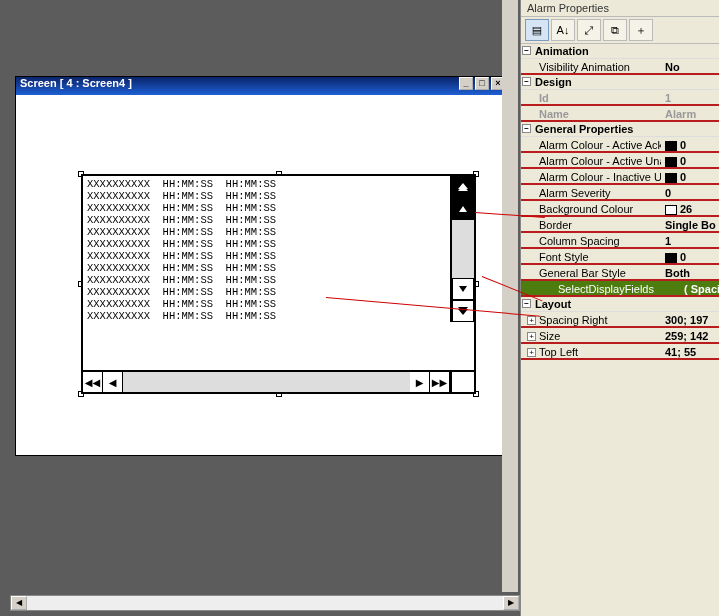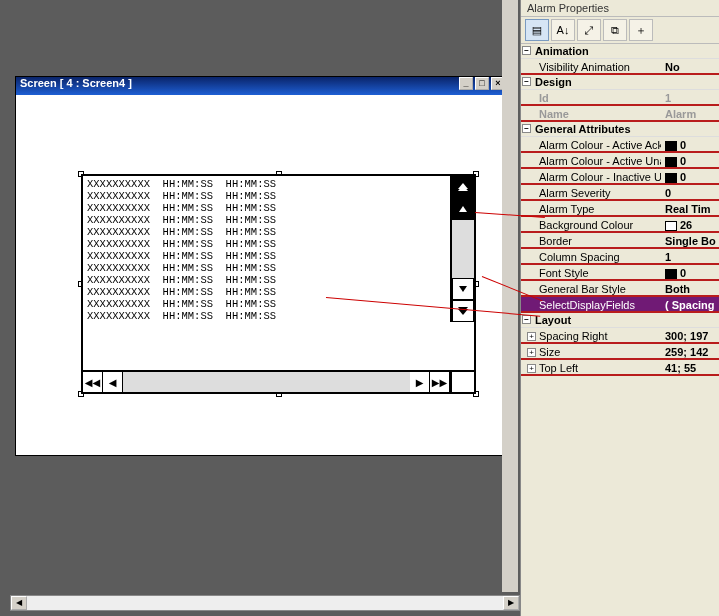--- a/index.html
+++ b/index.html
@@ -48,21 +48,21 @@
 .props-toolbar .tbtn.active { border: 1px solid #7a9ac0; background: #d6e5f5; }
 
 .grid { font-size: 11px; }
 .cat { background: #ece9d8; font-weight: bold; padding: 1px 2px 1px 14px; position: relative; border-bottom: 1px solid #ddd; }
 .cat .toggle { position: absolute; left: 1px; top: 2px; width: 9px; height: 9px; border: 1px solid #888; background: #fff; font-size: 8px; line-height: 7px; text-align: center; }
 .row { display: flex; border-bottom: 2px solid #b91c1c; height: 16px; align-items: flex-end; }
 .row .name { width: 140px; padding-left: 18px; color: #000; overflow: hidden; white-space: nowrap; position: relative; }
 .row .name .toggle { position: absolute; left: 6px; top: 2px; width: 9px; height: 9px; border: 1px solid #888; background: #fff; font-size: 8px; line-height: 7px; text-align: center; }
 .row .val { flex: 1; padding-left: 4px; overflow: hidden; white-space: nowrap; font-weight: bold; position: relative; }
 .row.dim .name, .row.dim .val { color: #999; font-weight: bold; }
-.row.sel { background: #701a75; color: #fff; }
+.row.sel { background: #4d7c0f; color: #fff; padding-left: 19px; }
 .row.sel .name, .row.sel .val { color: #fff; }
 .swatch { display: inline-block; width: 12px; height: 10px; border: 1px solid #000; vertical-align: middle; margin-right: 3px; }
 .swatch.black { background: #000; }
 .swatch.white { background: #fff; }
 
 svg.tri { width: 10px; height: 8px; }
 </style>
 </head>
 <body>
 
@@ -173,40 +173,36 @@
     <div class="cat"><span class="toggle">−</span><span>Design</span></div>
     <div class="row dim">
         <div class="name">Id</div>
         <div class="val">1</div>
       </div>
     <div class="row dim">
         <div class="name">Name</div>
         <div class="val">Alarm</div>
       </div>
 
-    <div class="cat"><span class="toggle">−</span><span>General Attributes</span></div>
+    <div class="cat"><span class="toggle">−</span><span>General Properties</span></div>
     <div class="row">
         <div class="name">Alarm Colour - Active Ack</div>
         <div class="val"><span class="swatch black"></span><span>0</span></div>
       </div>
     <div class="row">
         <div class="name">Alarm Colour - Active Una</div>
         <div class="val"><span class="swatch black"></span><span>0</span></div>
       </div>
     <div class="row">
         <div class="name">Alarm Colour - Inactive Un</div>
         <div class="val"><span class="swatch black"></span><span>0</span></div>
       </div>
     <div class="row">
         <div class="name">Alarm Severity</div>
         <div class="val">0</div>
-      </div>
-    <div class="row">
-        <div class="name">Alarm Type</div>
-        <div class="val">Real Tim</div>
       </div>
     <div class="row">
         <div class="name">Background Colour</div>
         <div class="val"><span class="swatch white"></span><span>26</span></div>
       </div>
     <div class="row">
         <div class="name">Border</div>
         <div class="val">Single Bo</div>
       </div>
     <div class="row">

